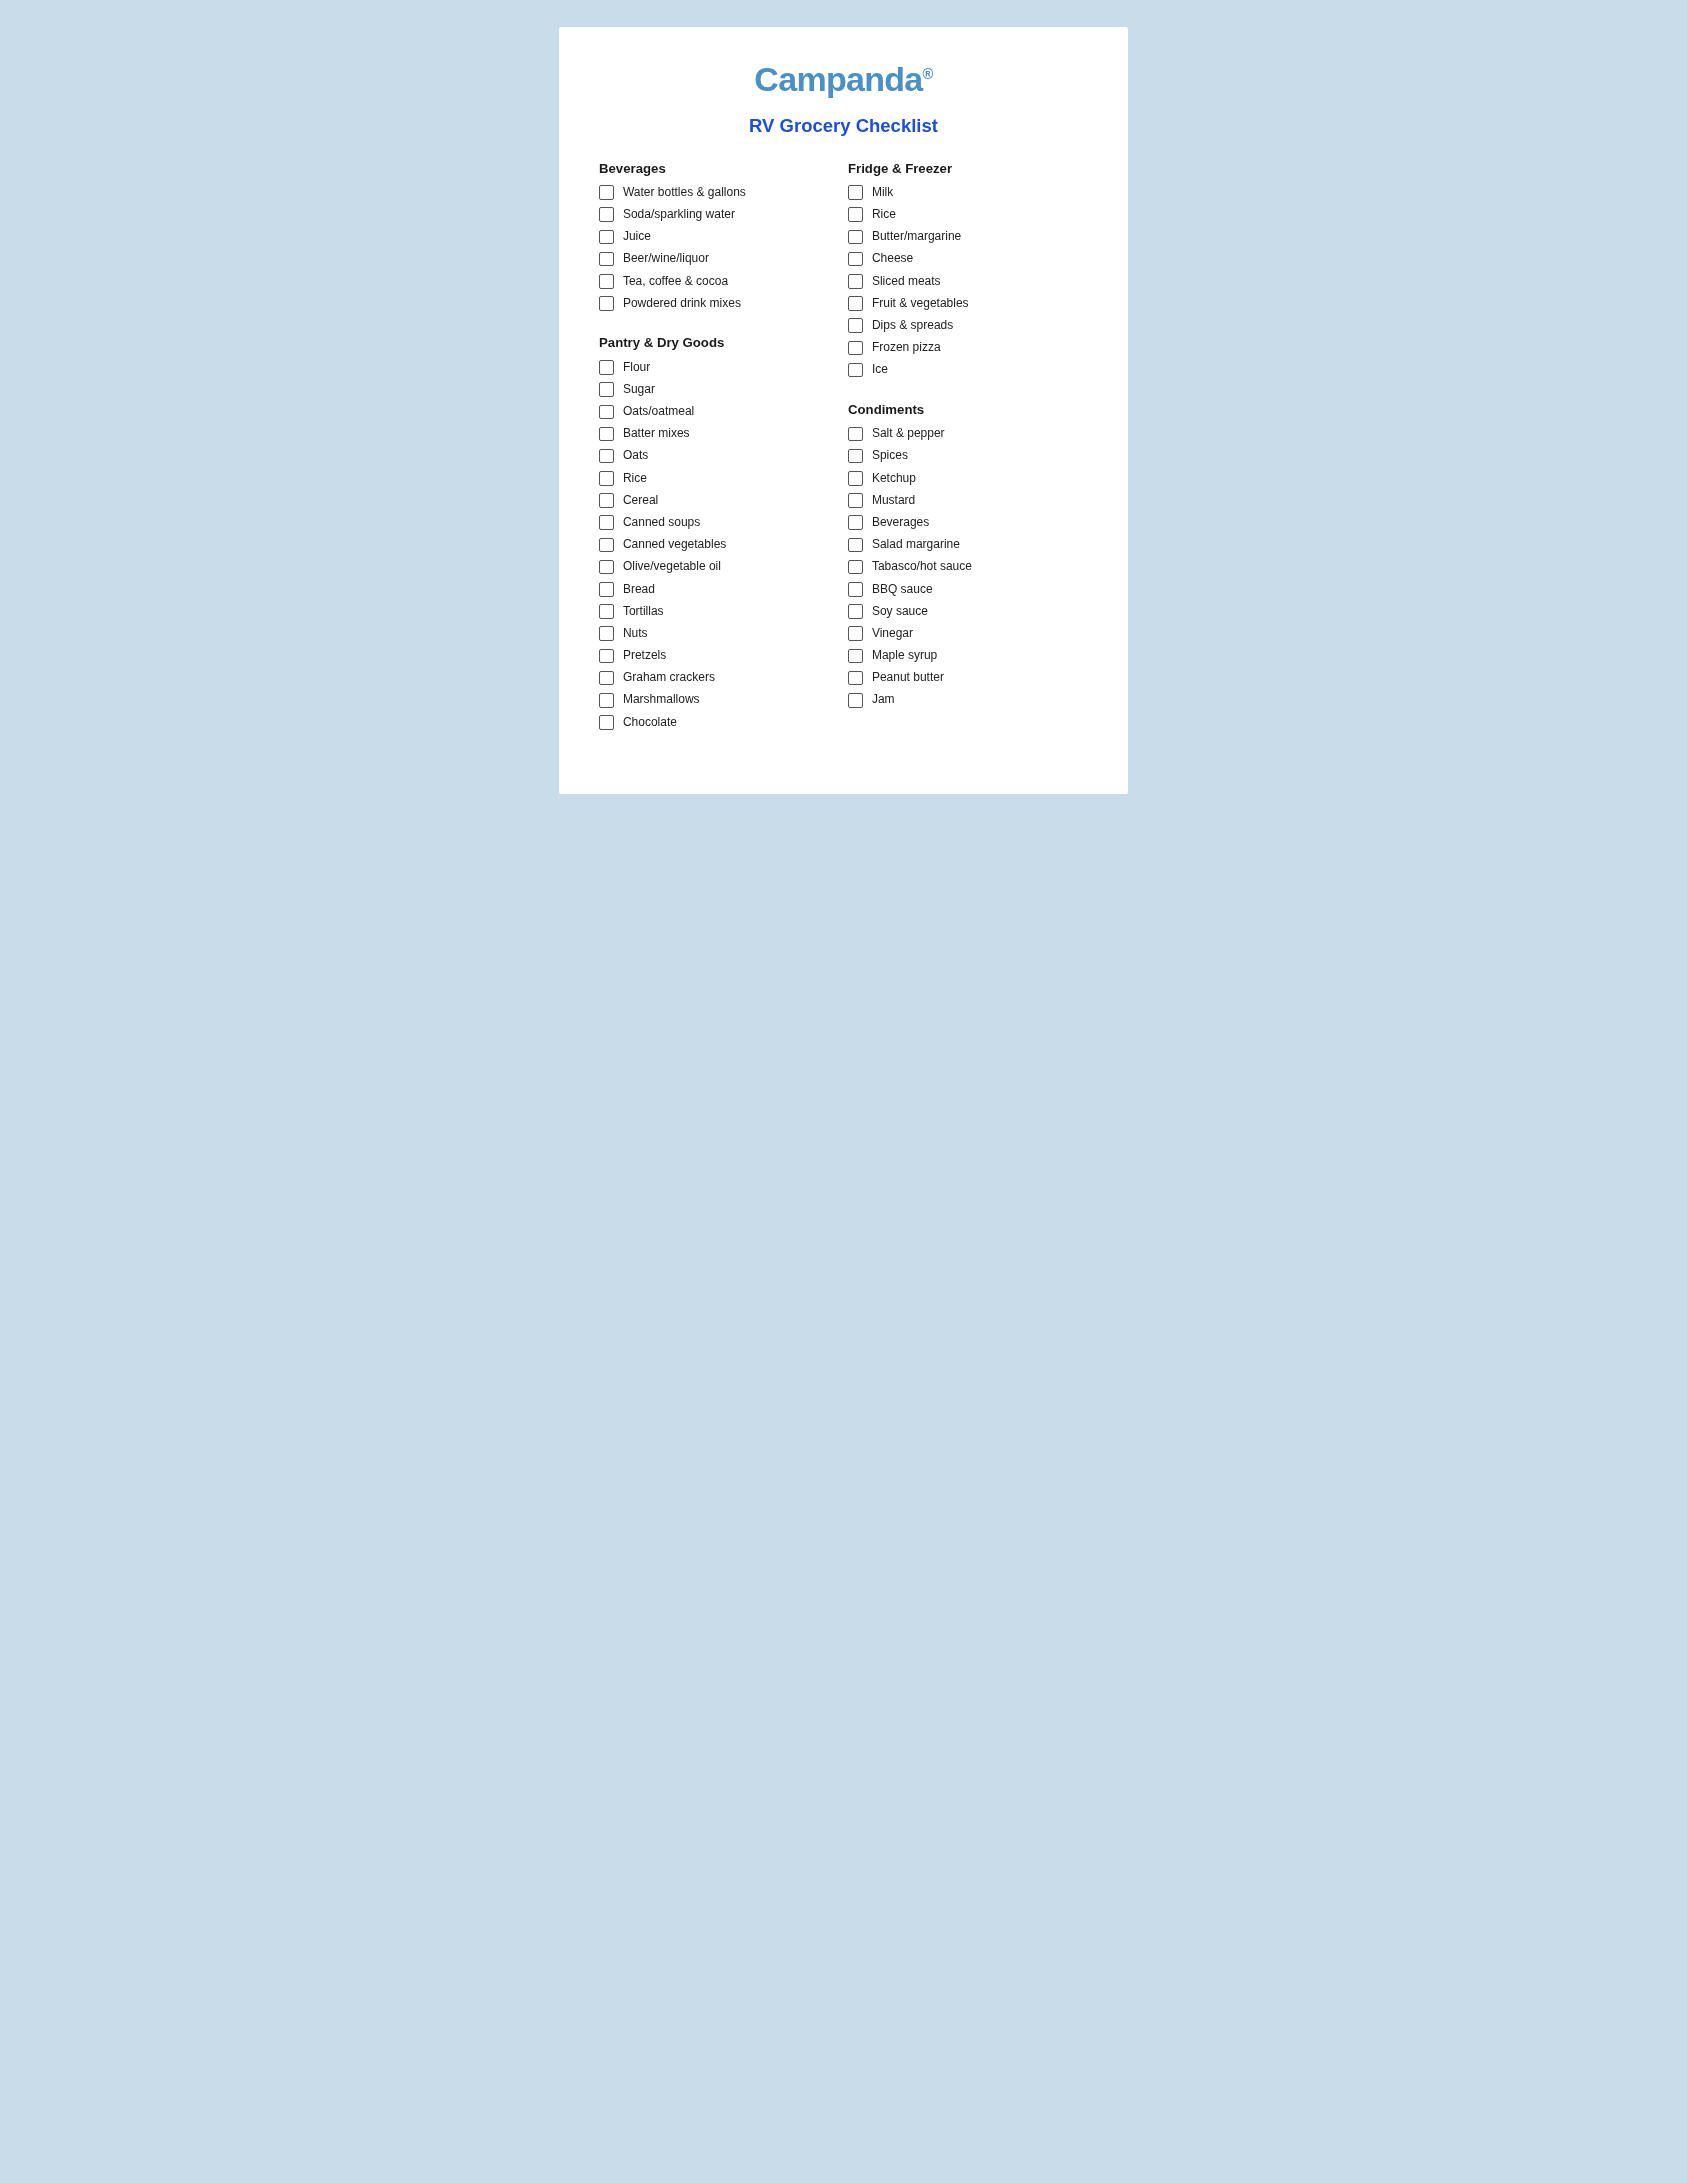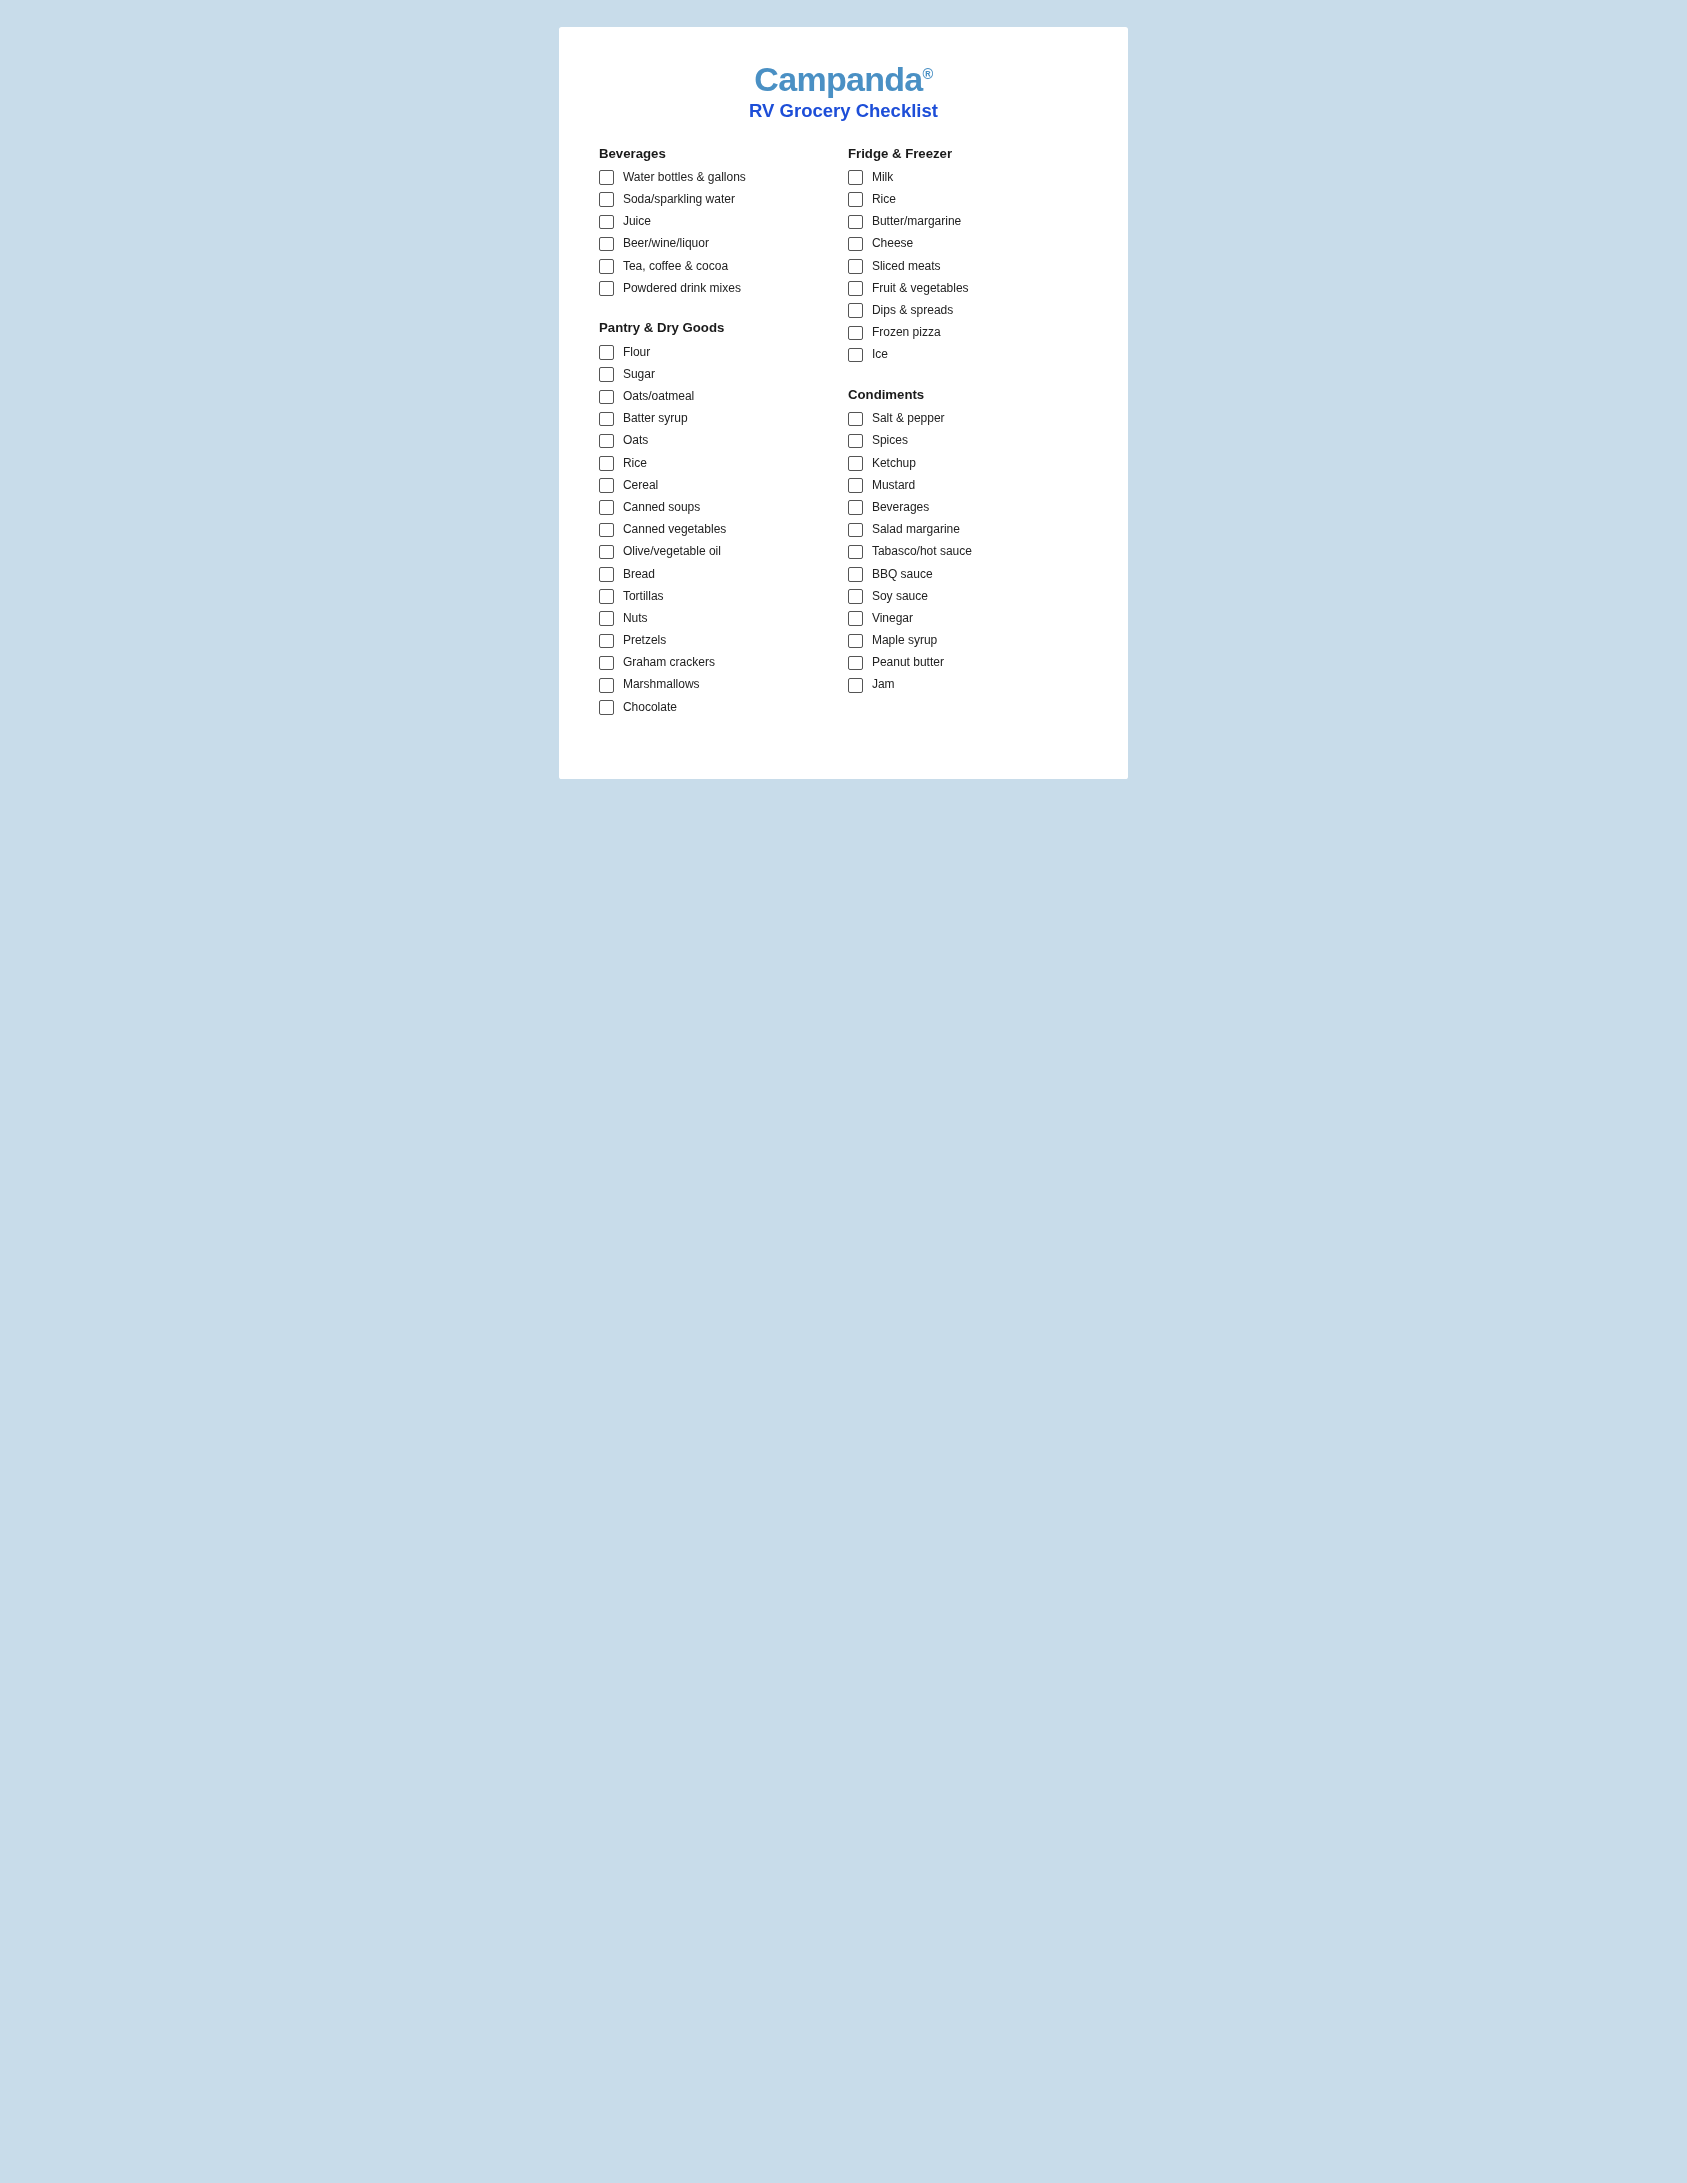--- a/index.html
+++ b/index.html
@@ -16,21 +16,21 @@
 
     .page {
       background: #ffffff;
       width: 569px;
       padding: 33px 40px 40px 40px;
       border-radius: 2.6px;
     }
 
     .logo {
       text-align: center;
-      margin-bottom: 1px;
+      margin-bottom: 16px;
     }
 
     .logo-text {
       font-size: 34px;
       font-weight: 900;
       color: #4a90c4;
       letter-spacing: -0.7px;
     }
 
     .logo-reg {
@@ -144,21 +144,21 @@
           <div class="checklist-item">
             <div class="checkbox"></div>
             <span class="item-label">Sugar</span>
           </div>
           <div class="checklist-item">
             <div class="checkbox"></div>
             <span class="item-label">Oats/oatmeal</span>
           </div>
           <div class="checklist-item">
             <div class="checkbox"></div>
-            <span class="item-label">Batter syrup</span>
+            <span class="item-label">Batter mixes</span>
           </div>
           <div class="checklist-item">
             <div class="checkbox"></div>
             <span class="item-label">Oats</span>
           </div>
           <div class="checklist-item">
             <div class="checkbox"></div>
             <span class="item-label">Rice</span>
           </div>
           <div class="checklist-item">

